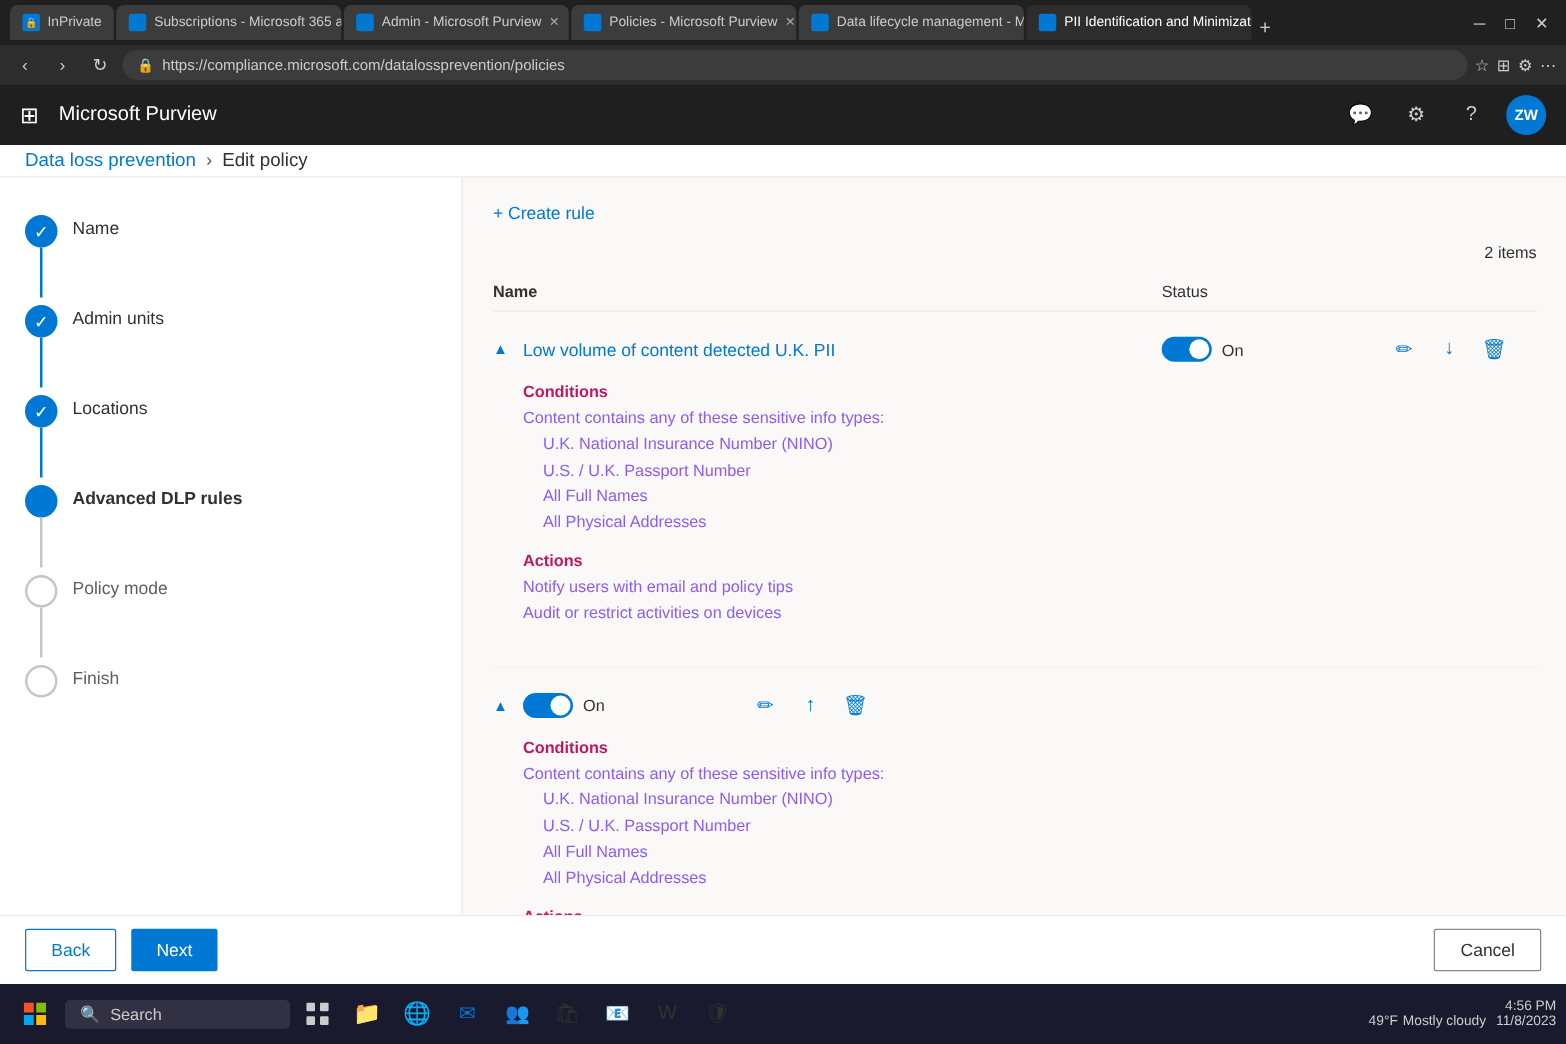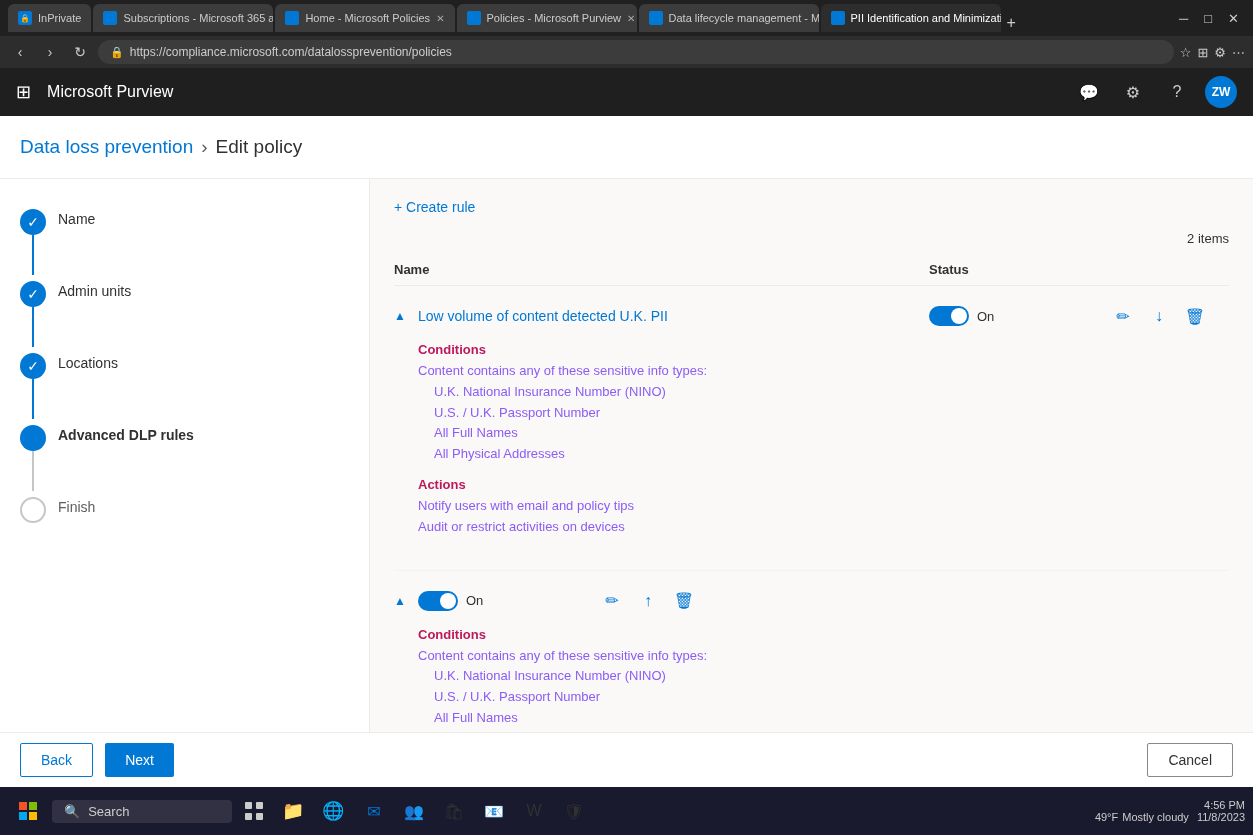--- a/index.html
+++ b/index.html
@@ -21,21 +21,21 @@
 
     
     .app-header { background: #1f1f1f; height: 48px; display: flex; align-items: center; padding: 0 16px; gap: 16px; }
     .app-grid-icon { color: #fff; font-size: 18px; cursor: pointer; }
     .app-title { color: #fff; font-size: 16px; font-weight: 400; }
     .app-header-right { margin-left: auto; display: flex; align-items: center; gap: 12px; }
     .header-icon-btn { color: #ccc; font-size: 16px; cursor: pointer; width: 32px; height: 32px; display: flex; align-items: center; justify-content: center; border-radius: 3px; }
     .header-avatar { width: 32px; height: 32px; border-radius: 50%; background: #0078d4; color: #fff; display: flex; align-items: center; justify-content: center; font-size: 12px; font-weight: 600; cursor: pointer; }
 
     
-    .breadcrumb { padding: 20px 20px; display: flex; align-items: flex-end; gap: 8px; font-size: 19px; background: #fff; border-bottom: 1px solid #edebe9; }
+    .breadcrumb { padding: 4px 20px; display: flex; align-items: flex-end; gap: 8px; font-size: 15px; background: #fff; border-bottom: 1px solid #edebe9; }
     .breadcrumb a { color: #0078d4; text-decoration: none; }
     .breadcrumb-sep { color: #605e5c; }
     .breadcrumb-current { color: #323130; }
 
     
     .main-layout { display: flex; height: calc(835px - 36px - 32px - 48px - 40px - 48px); overflow: hidden; }
 
     
     .sidebar { width: 370px; flex-shrink: 0; background: #fff; padding: 24px 20px; border-right: 1px solid #edebe9; }
     .step-list { display: flex; flex-direction: column; }
@@ -56,21 +56,21 @@
     
     .create-rule-btn { display: flex; align-items: center; gap: 8px; color: #0078d4; font-size: 14px; cursor: pointer; font-weight: 500; margin-bottom: 16px; background: none; border: none; }
 
     
     .items-count { text-align: right; font-size: 13px; color: #323130; margin-bottom: 8px; }
 
     
     .rules-table { width: 100%; }
     .table-header { display: flex; padding: 8px 0; border-bottom: 1px solid #edebe9; }
     .col-name { flex: 1; font-weight: 600; font-size: 13px; color: #323130; }
-    .col-status { width: 180px; font-weight: 700; font-size: 13px; color: #323130; }
+    .col-status { width: 180px; font-weight: 400; font-size: 13px; color: #323130; }
     .col-actions { width: 120px; }
 
     
     .rule-item { border-bottom: 1px solid #f3f2f1; padding: 12px 0; }
     .rule-header { display: flex; align-items: center; padding: 4px 0; }
     .rule-expand-btn { color: #0078d4; font-size: 12px; margin-right: 8px; cursor: pointer; width: 16px; }
     .rule-title { flex: 1; font-size: 14px; color: #0078d4; font-weight: 500; cursor: pointer; }
     .rule-status { width: 180px; display: flex; align-items: center; gap: 8px; }
     .toggle-switch { position: relative; display: inline-block; width: 40px; height: 20px; }
     .toggle-switch input { opacity: 0; width: 0; height: 0; }
@@ -110,21 +110,21 @@
       <div class="tab-favicon-inprivate">🔒</div>
       <span>InPrivate</span>
     </div>
     <div class="browser-tab">
       <div class="tab-favicon" style="background:#0078d4;width:14px;height:14px;border-radius:2px;"></div>
       <span>Subscriptions - Microsoft 365 a...</span>
 
     </div>
     <div class="browser-tab">
       <div class="tab-favicon" style="background:#0078d4;width:14px;height:14px;border-radius:2px;"></div>
-      <span>Home - Microsoft Policies</span>
+      <span>Admin - Microsoft Purview</span>
       <span class="tab-close">✕</span>
     </div>
     <div class="browser-tab">
       <div class="tab-favicon" style="background:#0078d4;width:14px;height:14px;border-radius:2px;"></div>
       <span>Policies - Microsoft Purview</span>
       <span class="tab-close">✕</span>
     </div>
     <div class="browser-tab">
       <div class="tab-favicon" style="background:#0078d4;width:14px;height:14px;border-radius:2px;"></div>
       <span>Data lifecycle management - M...</span>
@@ -207,20 +207,27 @@
       </div>
 
       <div class="step-item" style="position:relative;">
         <div style="display:flex;flex-direction:column;align-items:center;">
           <div class="step-circle active" style="background:#0078d4;"></div>
           <div style="width:2px;height:40px;background:#c8c6c4;"></div>
         </div>
         <span class="step-label active">Advanced DLP rules</span>
       </div>
 
+      <div class="step-item" style="position:relative;">
+        <div style="display:flex;flex-direction:column;align-items:center;">
+          <div class="step-circle inactive"></div>
+          <div style="width:2px;height:40px;background:#c8c6c4;"></div>
+        </div>
+        <span class="step-label inactive">Policy mode</span>
+      </div>
 
       <div class="step-item">
         <div style="display:flex;flex-direction:column;align-items:center;">
           <div class="step-circle inactive"></div>
         </div>
         <span class="step-label inactive">Finish</span>
       </div>
 
     </div>
   </div>

